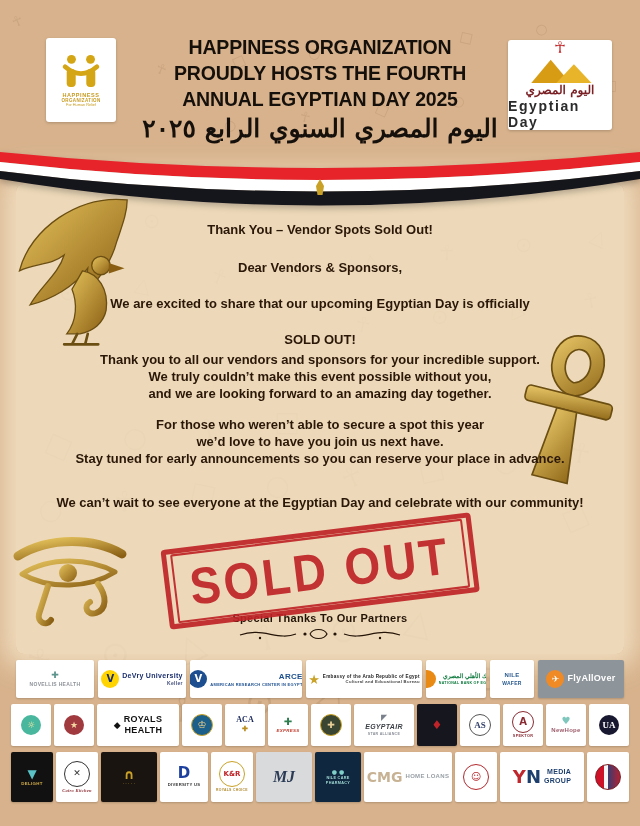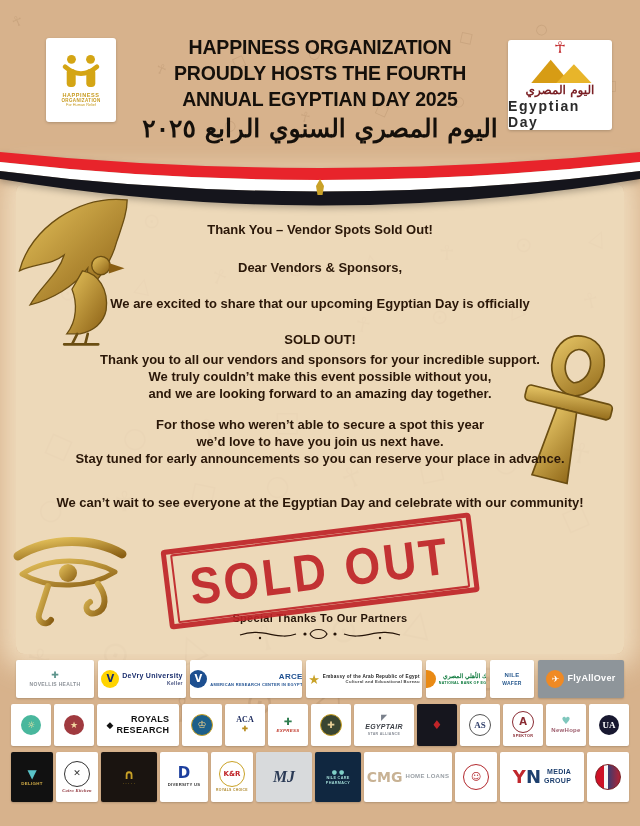--- a/index.html
+++ b/index.html
@@ -317,21 +317,21 @@
         </div>
         <div class="logo-card lc">
           <div class="logo-circle" style="background: rgb(160, 58, 63);">
             <span style="color: rgb(242, 214, 160); font-size: 9px;">★</span>
           </div>
         </div>
         <div class="logo-card lr" style="width: 82px;">
           <div class="logo-mono" style="font-size: 9px;"><span style="color: rgb(17, 17, 17);">◆</span></div>
           <div class="logo-lbls">
             <div class="logo-lbl" style="color: rgb(17, 17, 17); font-size: 9px;">ROYALS</div>
-            <div class="logo-lbl" style="color: rgb(17, 17, 17); font-size: 9px;">RESEARCH</div>
+            <div class="logo-lbl" style="color: rgb(17, 17, 17); font-size: 9px;">HEALTH</div>
           </div>
         </div>
         <div class="logo-card lc">
           <div class="logo-circle" style="background: rgb(28, 95, 138); border: 1.5px solid rgb(201, 162, 39);">
             <span style="color: rgb(255, 217, 138); font-size: 10px;">♔</span>
           </div>
         </div>
         <div class="logo-card lc">
           <div class="logo-mono" style="font-size: 8px; font-family: &quot;Liberation Serif&quot;, serif;"><span style="color: rgb(27, 42, 94);">ACA</span></div>
           <div class="logo-lbls">

